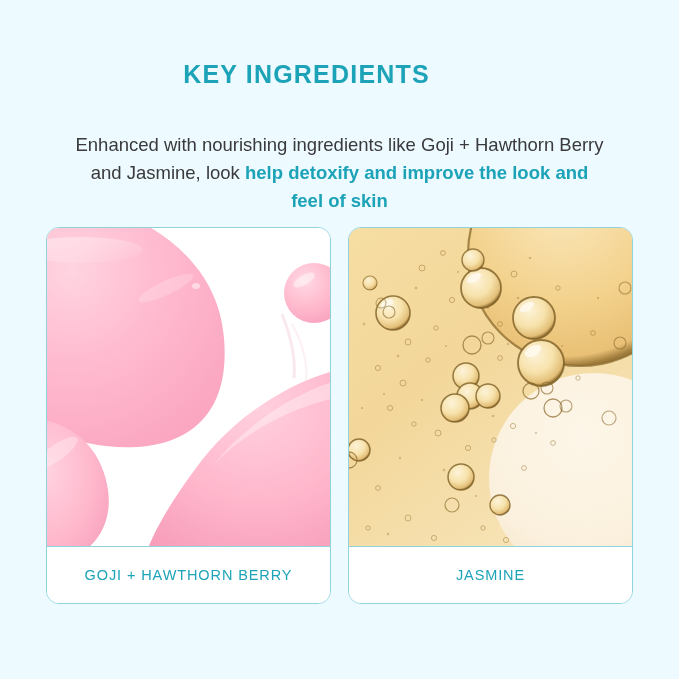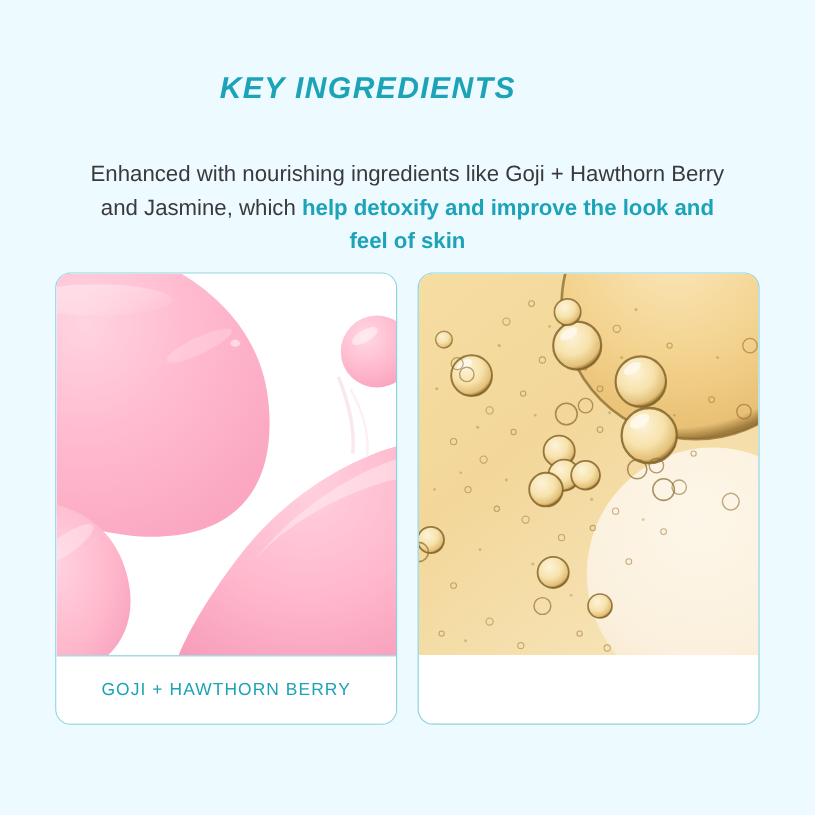--- a/index.html
+++ b/index.html
@@ -22,21 +22,20 @@
     box-sizing: border-box;
   }
 
   
   .header {
     position: absolute;
     top: 58px;
     left: 0;
     width: 613px;
     text-align: center;
-    font-style: italic;
   }
   .title {
     font-size: 25px;
     font-weight: 600;
     letter-spacing: 1.2px;
     color: #1ca3b8;
     margin: 0;
     line-height: 32px;
     text-transform: uppercase;
   }
@@ -116,21 +115,21 @@
 </style>
 </head>
 <body>
 
 <div class="page">
 
   <div class="header">
     <h1 class="title">KEY INGREDIENTS</h1>
   </div>
 
-  <p class="subhead"><span>Enhanced with nourishing ingredients like Goji + Hawthorn Berry and Jasmine, which </span><span class="accent">help detoxify and improve the look and feel of skin</span></p>
+  <p class="subhead"><span>Enhanced with nourishing ingredients like Goji + Hawthorn Berry and Jasmine, look </span><span class="accent">help detoxify and improve the look and feel of skin</span></p>
 
   <div class="cards">
 
     <div class="card">
       <div class="card-image">
         <svg viewBox="0 0 285 318" preserveAspectRatio="xMidYMid slice" aria-hidden="true">
           <defs>
             <radialGradient id="pkBig" cx="38%" cy="32%" r="75%">
               <stop offset="0%" stop-color="#ffd4e0"></stop>
               <stop offset="45%" stop-color="#ffbcd0"></stop>
@@ -322,16 +321,19 @@
               <circle cx="128" cy="268" r="1.1"></circle>
             <circle cx="40" cy="306" r="1.2"></circle>
               <circle cx="182" cy="30" r="1.3"></circle>
             <circle cx="214" cy="118" r="1.1"></circle>
               <circle cx="250" cy="70" r="1.2"></circle>
             <circle cx="16" cy="96" r="1.3"></circle>
               <circle cx="14" cy="180" r="1.1"></circle>
           </g>
         </svg>
       </div>
+      <div class="card-caption">
+        <span class="caption-text">JASMINE</span>
+      </div>
     </div>
 
   </div>
 </div>
 
 </body></html>

